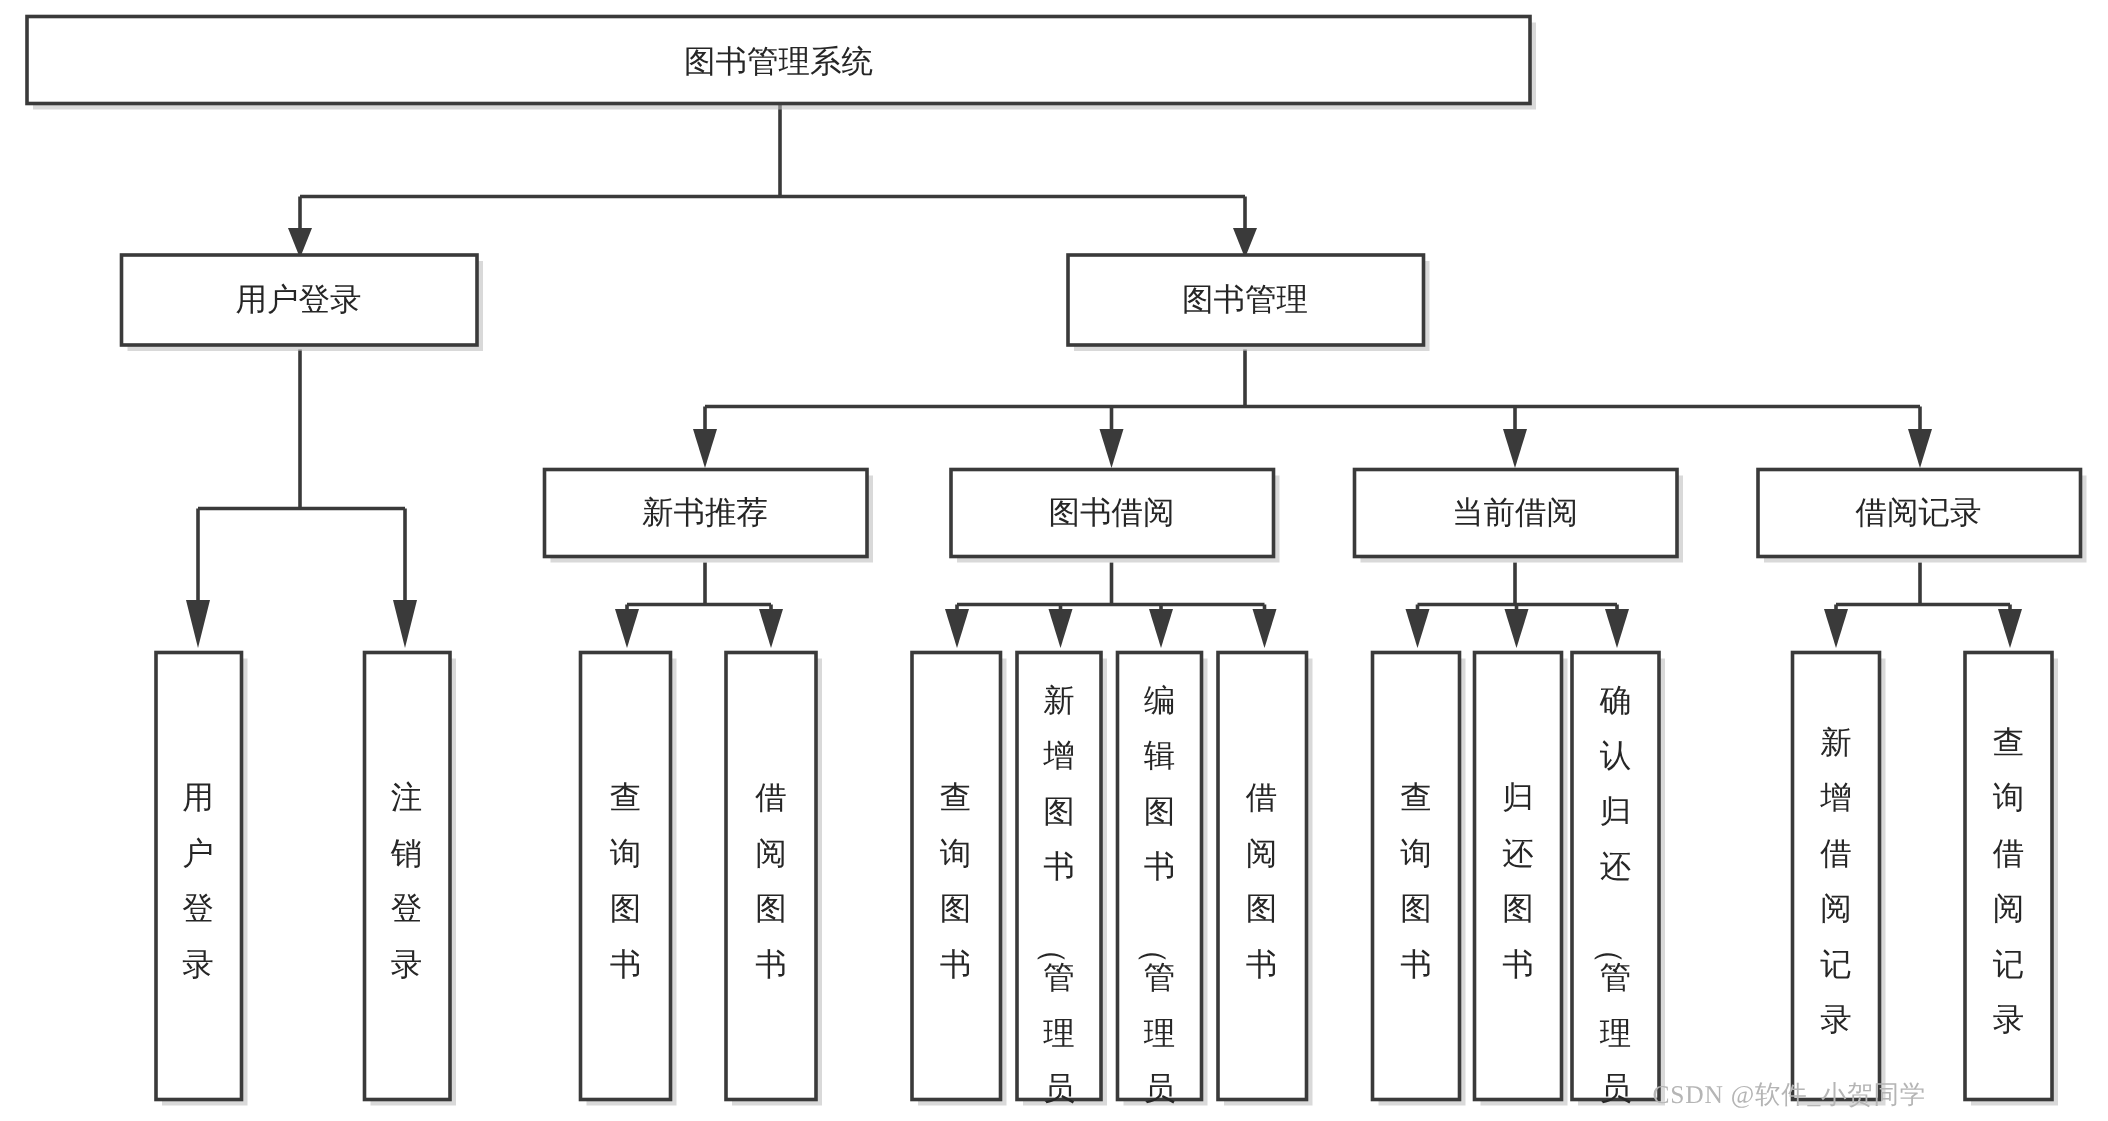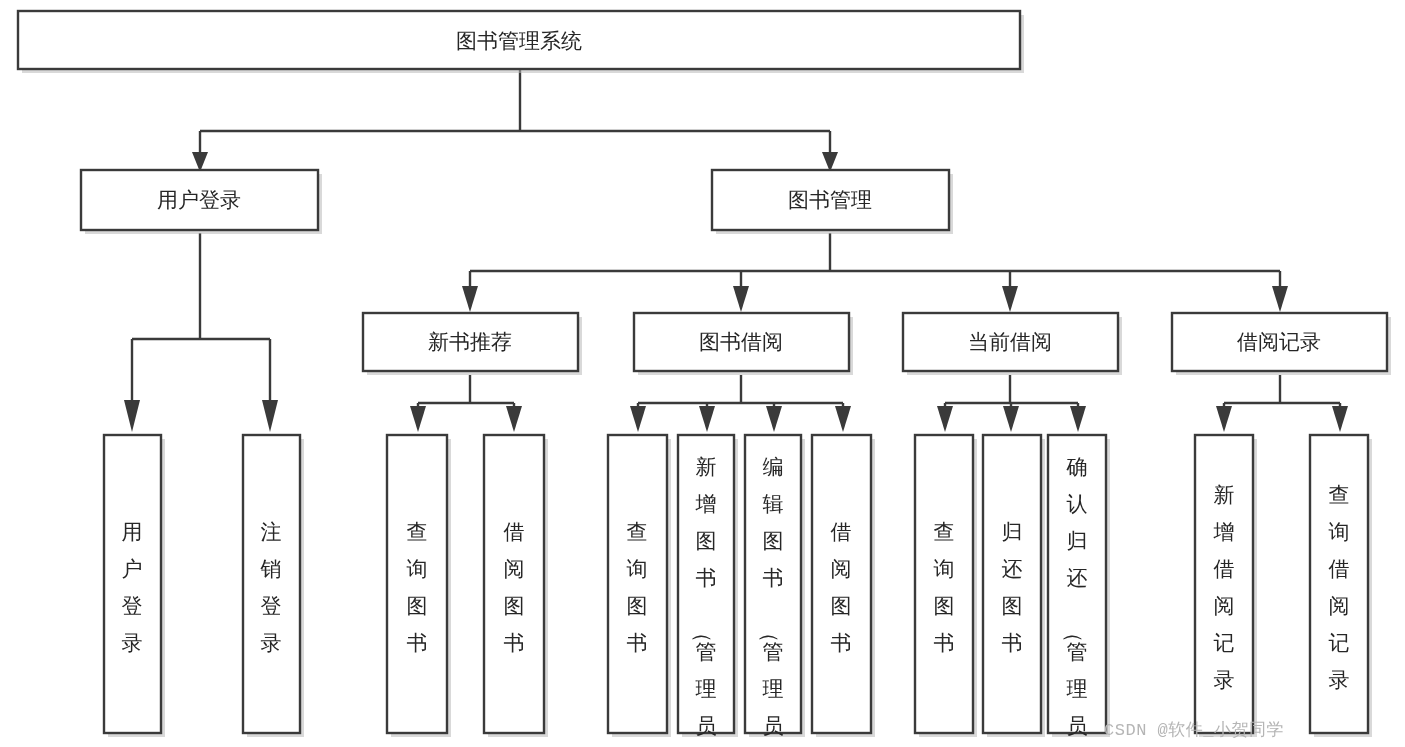--- a/index.html
+++ b/index.html
@@ -58,21 +58,21 @@
   text.node-label-v {
     fill: #262626;
     font-family: "DejaVu Sans", "Liberation Sans", sans-serif;
     font-size: 21px;
     text-anchor: middle;
   }
   .watermark {
     position: absolute;
     right: 12px;
     bottom: 6px;
-    font-family: Liberation Mono, monospace;
+    font-family: Liberation Serif, serif;
     font-size: 17px;
     color: #b5b5b5;
     letter-spacing: 0.5px;
     white-space: nowrap;
     pointer-events: none;
   }
 </style>
 </head>
 <body>
 

